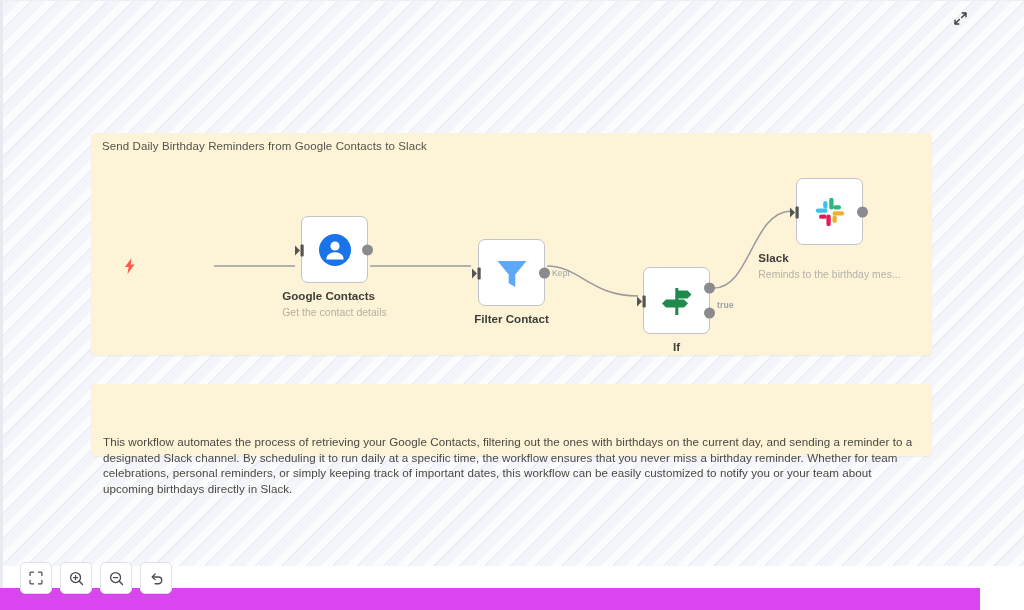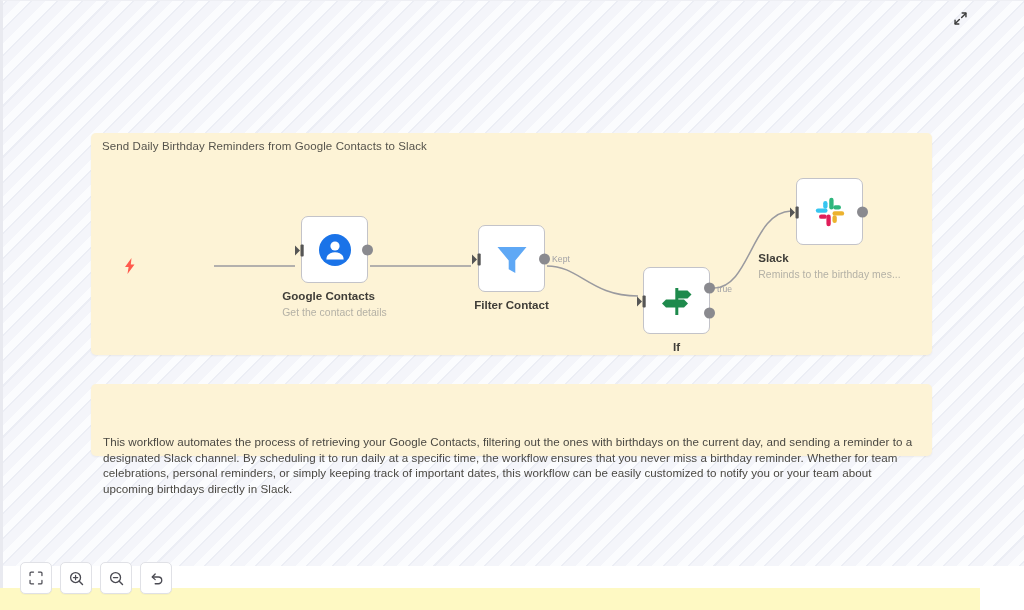--- a/index.html
+++ b/index.html
@@ -9,21 +9,21 @@
     height: 610px;
     overflow: hidden;
     background: #ffffff;
     font-family: "Liberation Sans", sans-serif;
   }
 
   #app {
     position: relative;
     width: 980px;
     height: 610px;
-    background: #fef9c3;
+    background: #d946ef;
   }
 
   
   #canvas {
     position: absolute;
     left: 0; top: 0;
     width: 1024px;
     height: 588px;
     background-color: #fbfbfd;
     background-image: repeating-linear-gradient(
@@ -274,21 +274,21 @@
           <path d="M9.4 27.5 C9.4 22.6 13.2 20.2 18 20.2 C22.8 20.2 26.6 22.6 26.6 27.5 Z" fill="#ffffff"></path>
         </svg>
       </span>
       <div class="port-out"></div>
       <div class="node-label">
         <span>Google Contacts</span>
         <span class="node-sublabel">Get the contact details</span>
       </div>
     </div>
 
-    <div class="node" style="left:478px; top:225px; width:67px; height:67px;">
+    <div class="node" style="left:478px; top:239px; width:67px; height:67px;">
       <span class="port-in">
         <svg width="13" height="15" viewBox="0 0 13 15">
           <path d="M0 2.5 L5 7.5 L0 12.5 Z" fill="#555"></path>
           <rect x="5.5" y="1.5" width="3.2" height="12" rx="1" fill="#555"></rect>
         </svg>
       </span>
       <span>
         <svg width="36" height="34" viewBox="0 0 36 34">
           <path d="M3.5 5 H32.5 L21.3 18.5 V31 L14.7 27.2 V18.5 Z" fill="#5FA8F5"></path>
         </svg>
@@ -310,21 +310,21 @@
       <span>
         <svg width="36" height="34" viewBox="0 0 36 34">
           <rect x="16.3" y="4" width="3" height="27" fill="#1E8A4C"></rect>
           <path d="M19 6.5 H28.5 L32.5 10.5 L28.5 14.5 H19 Z" fill="#1E8A4C"></path>
           <path d="M17 15.5 H7 L3 19.5 L7 23.5 H17 Z" fill="#1E8A4C"></path>
           <path d="M18.5 15.5 H25 L29 19.5 L25 23.5 H18.5 Z" fill="#1E8A4C"></path>
         </svg>
       </span>
       <div class="port-out" style="top:31%;"></div>
       <div class="port-out" style="top:69%;"></div>
-      <span class="port-label" style="left:73px; top:16px;">true</span>
+      <span class="port-label" style="left:73px; top:32px;font-weight:bold;">true</span>
       <div class="node-label">
         <span>If</span>
       </div>
     </div>
 
     <div class="node" style="left:796px; top:178px; width:67px; height:67px;">
       <span class="port-in">
         <svg width="13" height="15" viewBox="0 0 13 15">
           <path d="M0 2.5 L5 7.5 L0 12.5 Z" fill="#555"></path>
           <rect x="5.5" y="1.5" width="3.2" height="12" rx="1" fill="#555"></rect>

